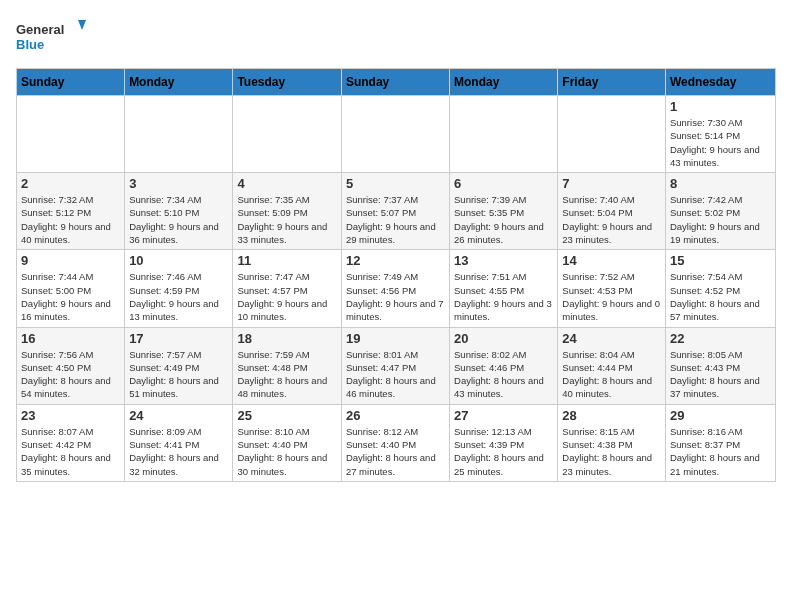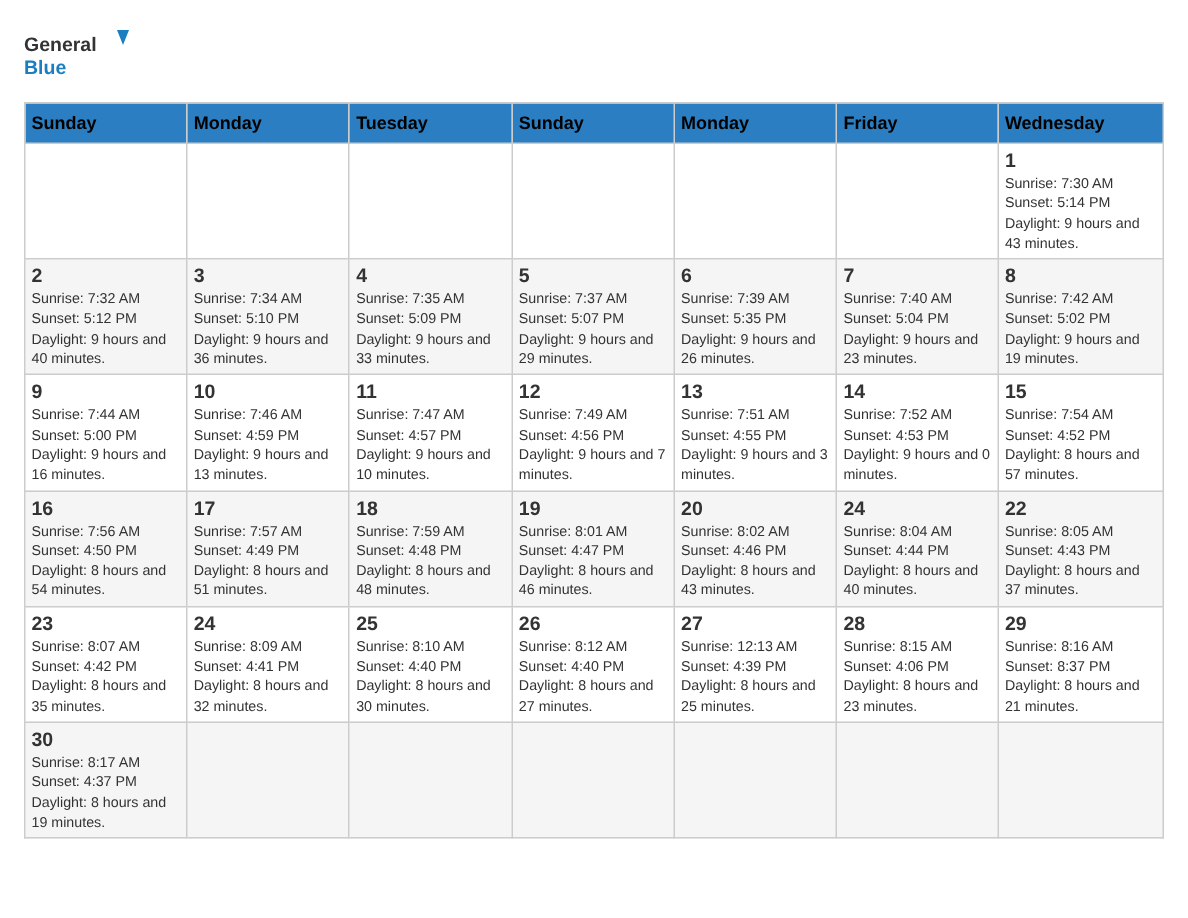--- a/index.html
+++ b/index.html
@@ -304,41 +304,26 @@
         <td>
           <span class="day-number">27</span>
           <div class="day-info">Sunrise: 12:13 AM
 Sunset: 4:39 PM
 Daylight: 8 hours
 and 25 minutes.</div>
         </td>
         <td>
           <span class="day-number">28</span>
           <div class="day-info">Sunrise: 8:15 AM
-Sunset: 4:06 PM
+Sunset: 4:38 PM
 Daylight: 8 hours
 and 23 minutes.</div>
         </td>
         <td>
           <span class="day-number">29</span>
           <div class="day-info">Sunrise: 8:16 AM
 Sunset: 8:37 PM
 Daylight: 8 hours
 and 21 minutes.</div>
         </td>
-      </tr>
-      <tr>
-        <td>
-          <span class="day-number">30</span>
-          <div class="day-info">Sunrise: 8:17 AM
-Sunset: 4:37 PM
-Daylight: 8 hours
-and 19 minutes.</div>
-        </td>
-        <td class="empty-cell"></td>
-        <td class="empty-cell"></td>
-        <td class="empty-cell"></td>
-        <td class="empty-cell"></td>
-        <td class="empty-cell"></td>
-        <td class="empty-cell"></td>
       </tr>
     </tbody>
 </table>
 
 </body></html>

